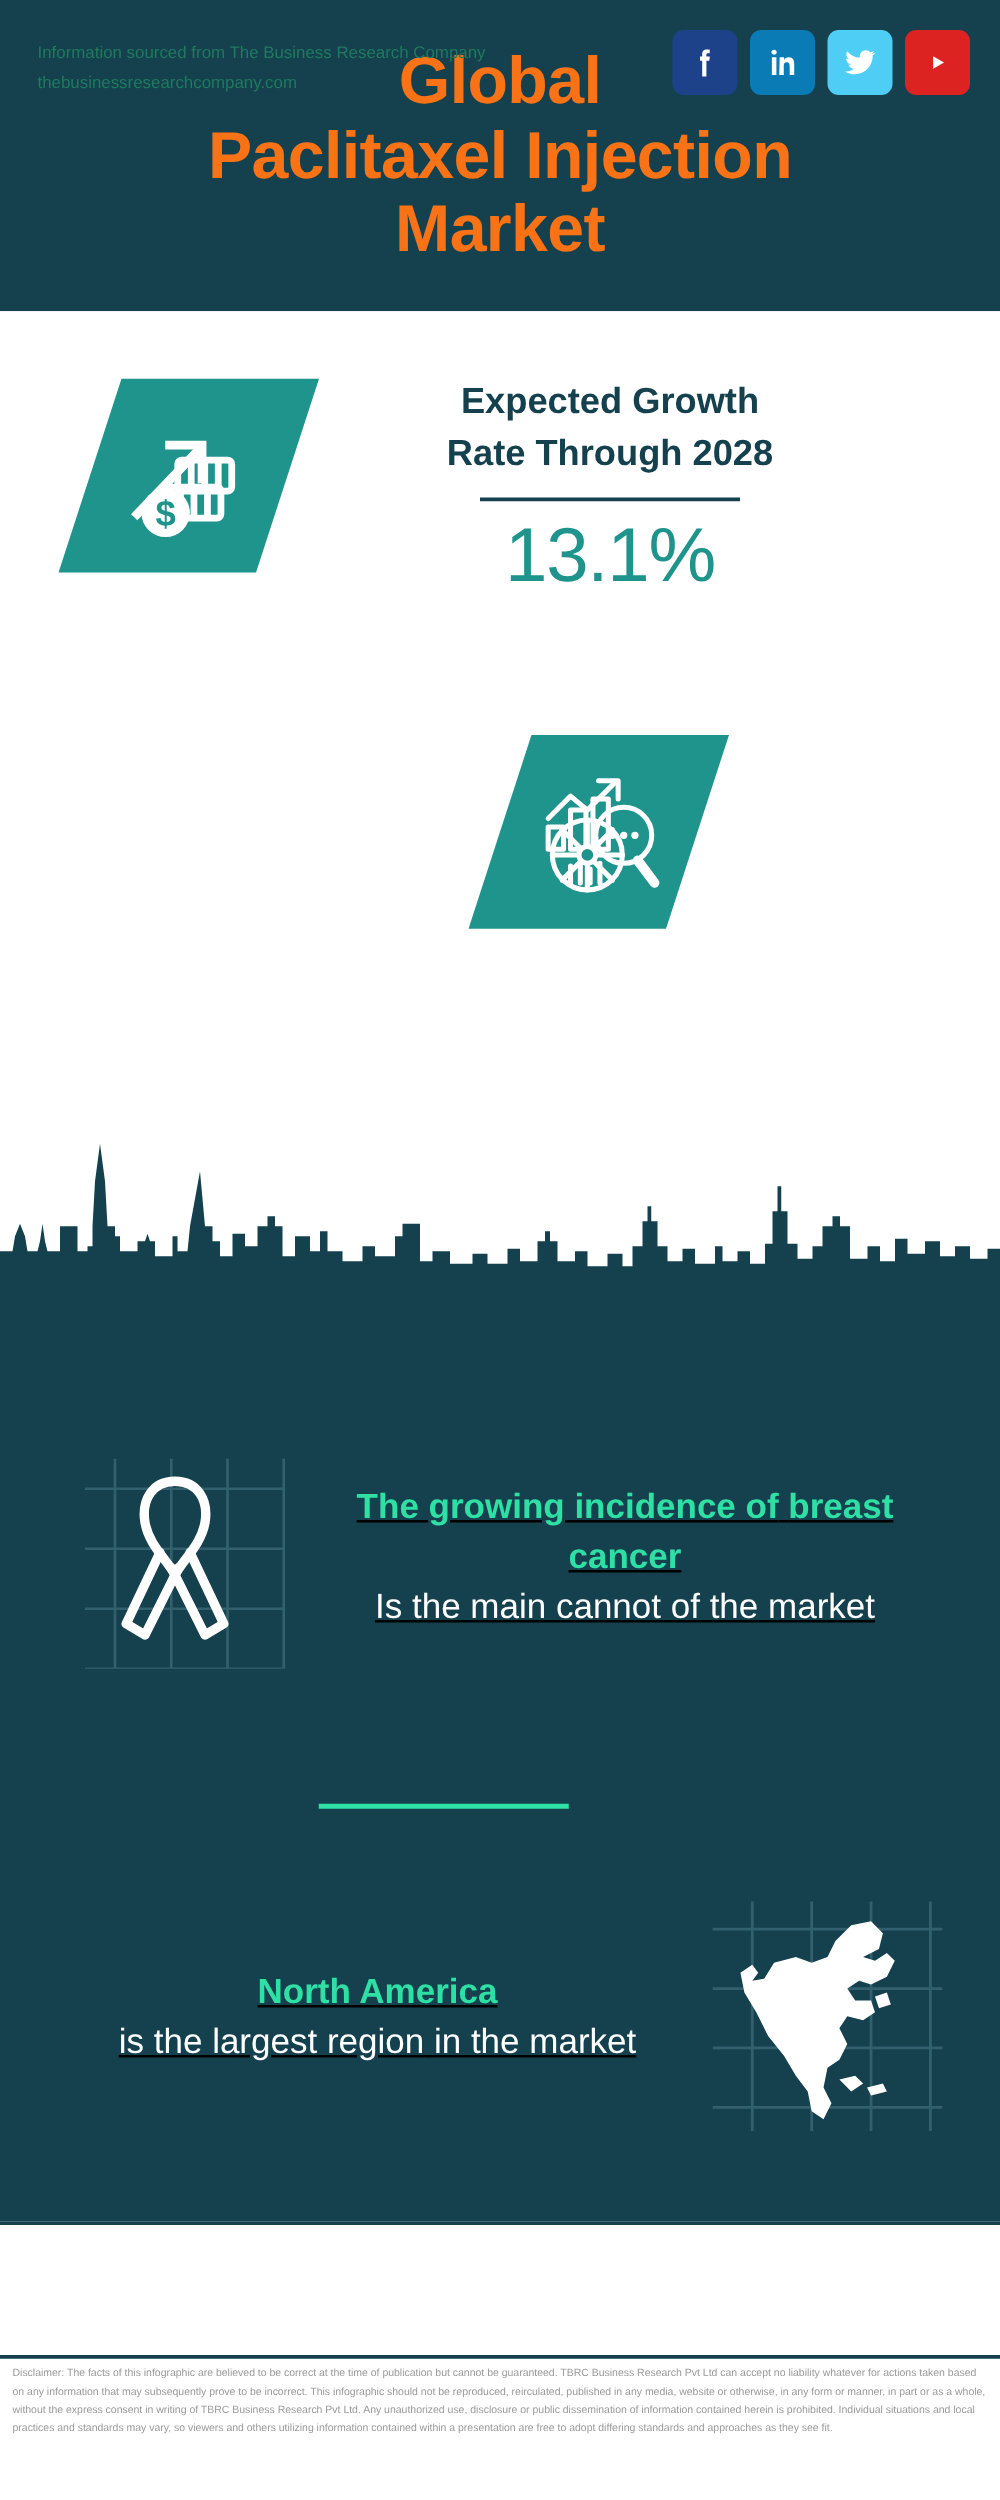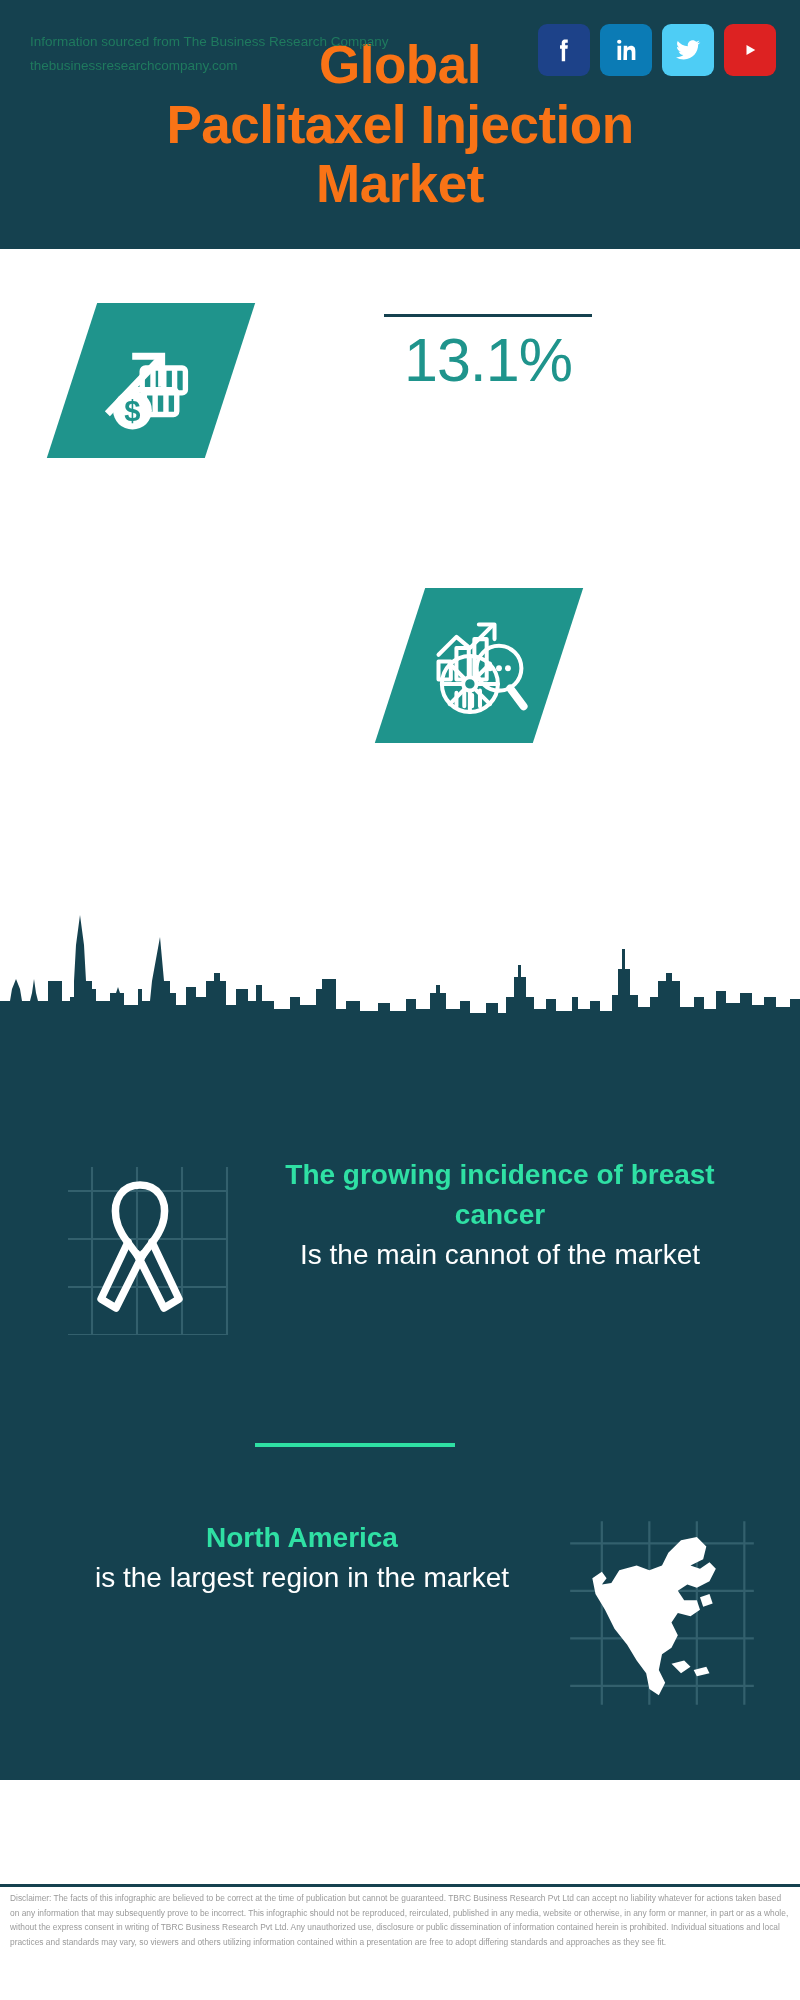--- a/index.html
+++ b/index.html
@@ -62,21 +62,21 @@
   .dark-zone {
     position:absolute; left:0; top:893px; width:800px; height:884px;
     background:transparent;
   }
   .skyline { position:absolute; left:0; top:0; width:800px; height:130px; display:block; }
   .dark-body {
     position:absolute; left:0; top:126px; width:800px; height:758px;
     background:#15414f;
   }
 
-  .fact { position:absolute; display:flex; align-items:flex-start; }
+  .fact { position:absolute; display:flex; align-items:center;text-decoration:underline; }
   .fact-text { color:#ffffff; font-size:28px; line-height:1.42; text-align:center; }
   .fact-hl { color:#2fe0a4; font-weight:bold; display:block; }
 
   .divider {
     position:absolute; height:4px; background:#2fe0a4;
   }
 
   
   .footer {
     position:absolute; left:0; top:1777px; width:800px; height:108px;
@@ -129,20 +129,24 @@
         <path d="M52 38 L52 61 M62 38 L62 61 M72 38 L72 61"></path>
         <rect x="34" y="58" width="40" height="23" rx="3"></rect>
         <path d="M44 58 L44 81 M54 58 L54 81 M64 58 L64 81"></path>
       </g>
       <circle cx="33" cy="77" r="18" fill="#ffffff"></circle>
       <text x="33" y="87" font-size="27" font-weight="bold" fill="#1f948c" text-anchor="middle" font-family="Liberation Sans, sans-serif">$</text>
     </svg>
   </div>
 
   <div class="stat-text" style="left:278px; top:300px; width:420px;">
+    <div class="stat-title">
+      <span>Expected Growth</span><br>
+      <span>Rate Through 2028</span>
+    </div>
     <div class="stat-rule" style="width:208px;"></div>
     <div class="stat-value">13.1%</div>
   </div>
 
 
   <div class="para" style="left:400px; top:588px; width:158px; height:155px;">
     <svg width="112" height="112" viewBox="0 0 100 100">
       <g fill="none" stroke="#ffffff" stroke-width="3.6" stroke-linejoin="round" stroke-linecap="round">
         <path d="M14 40 L30 24 L42 34 L62 14"></path>
         <path d="M50 13 L64 13 L64 26"></path>

